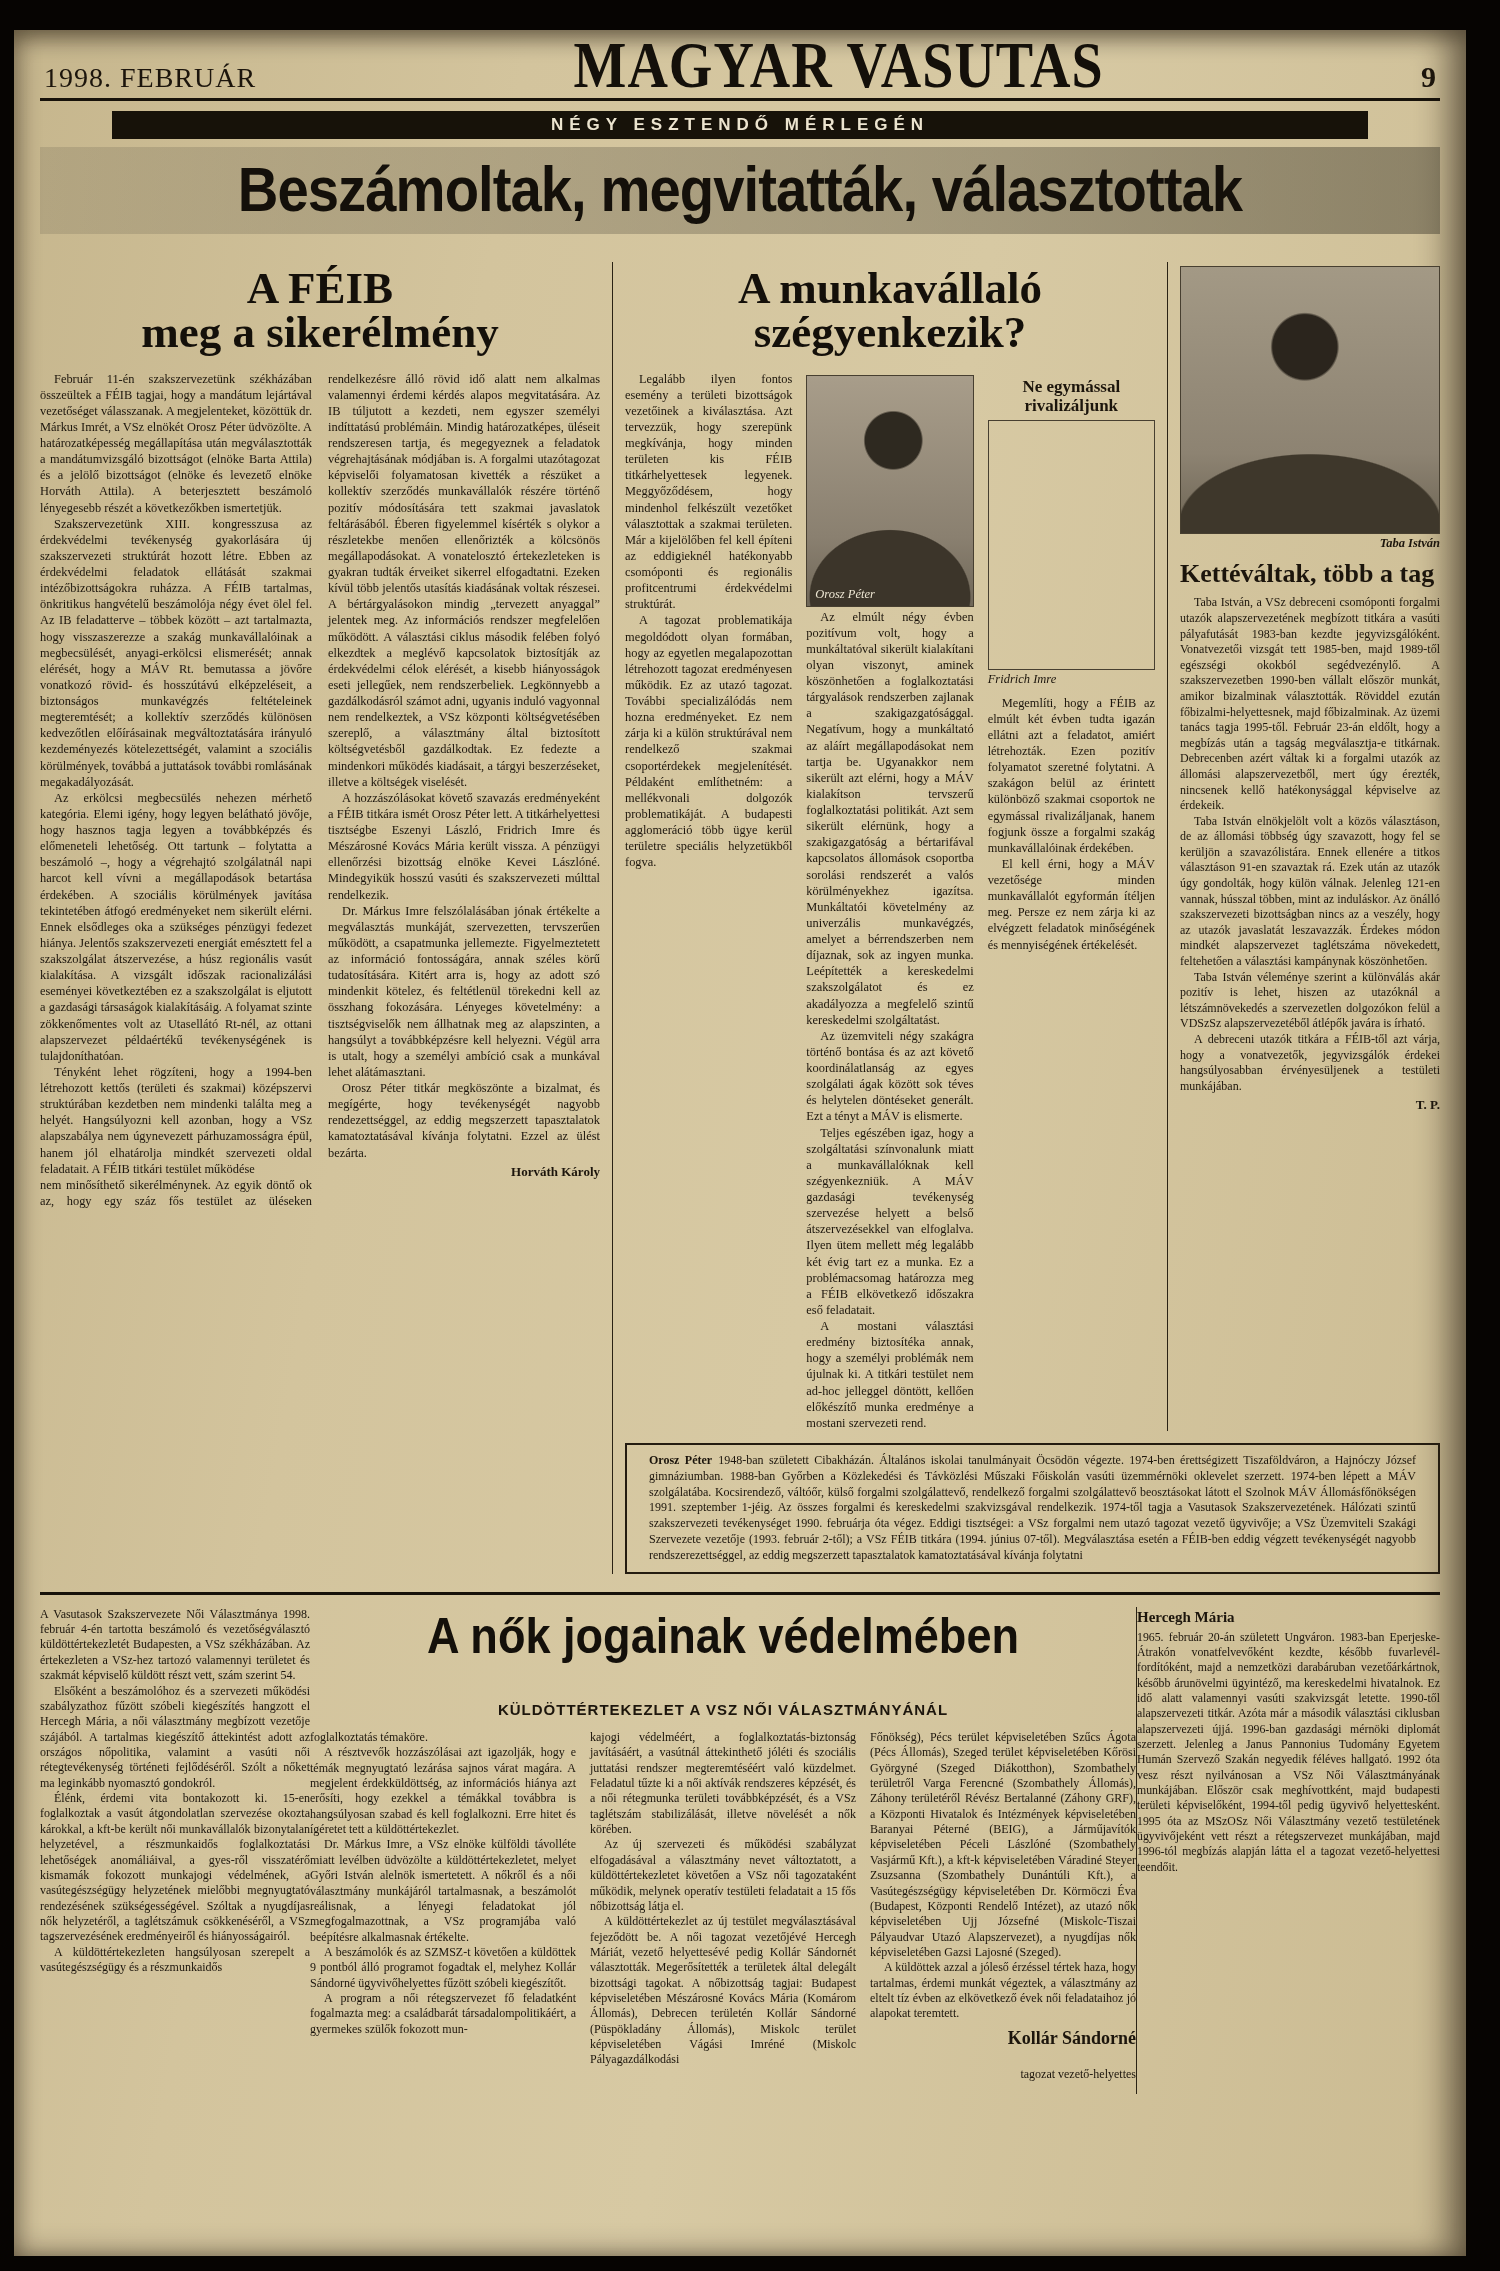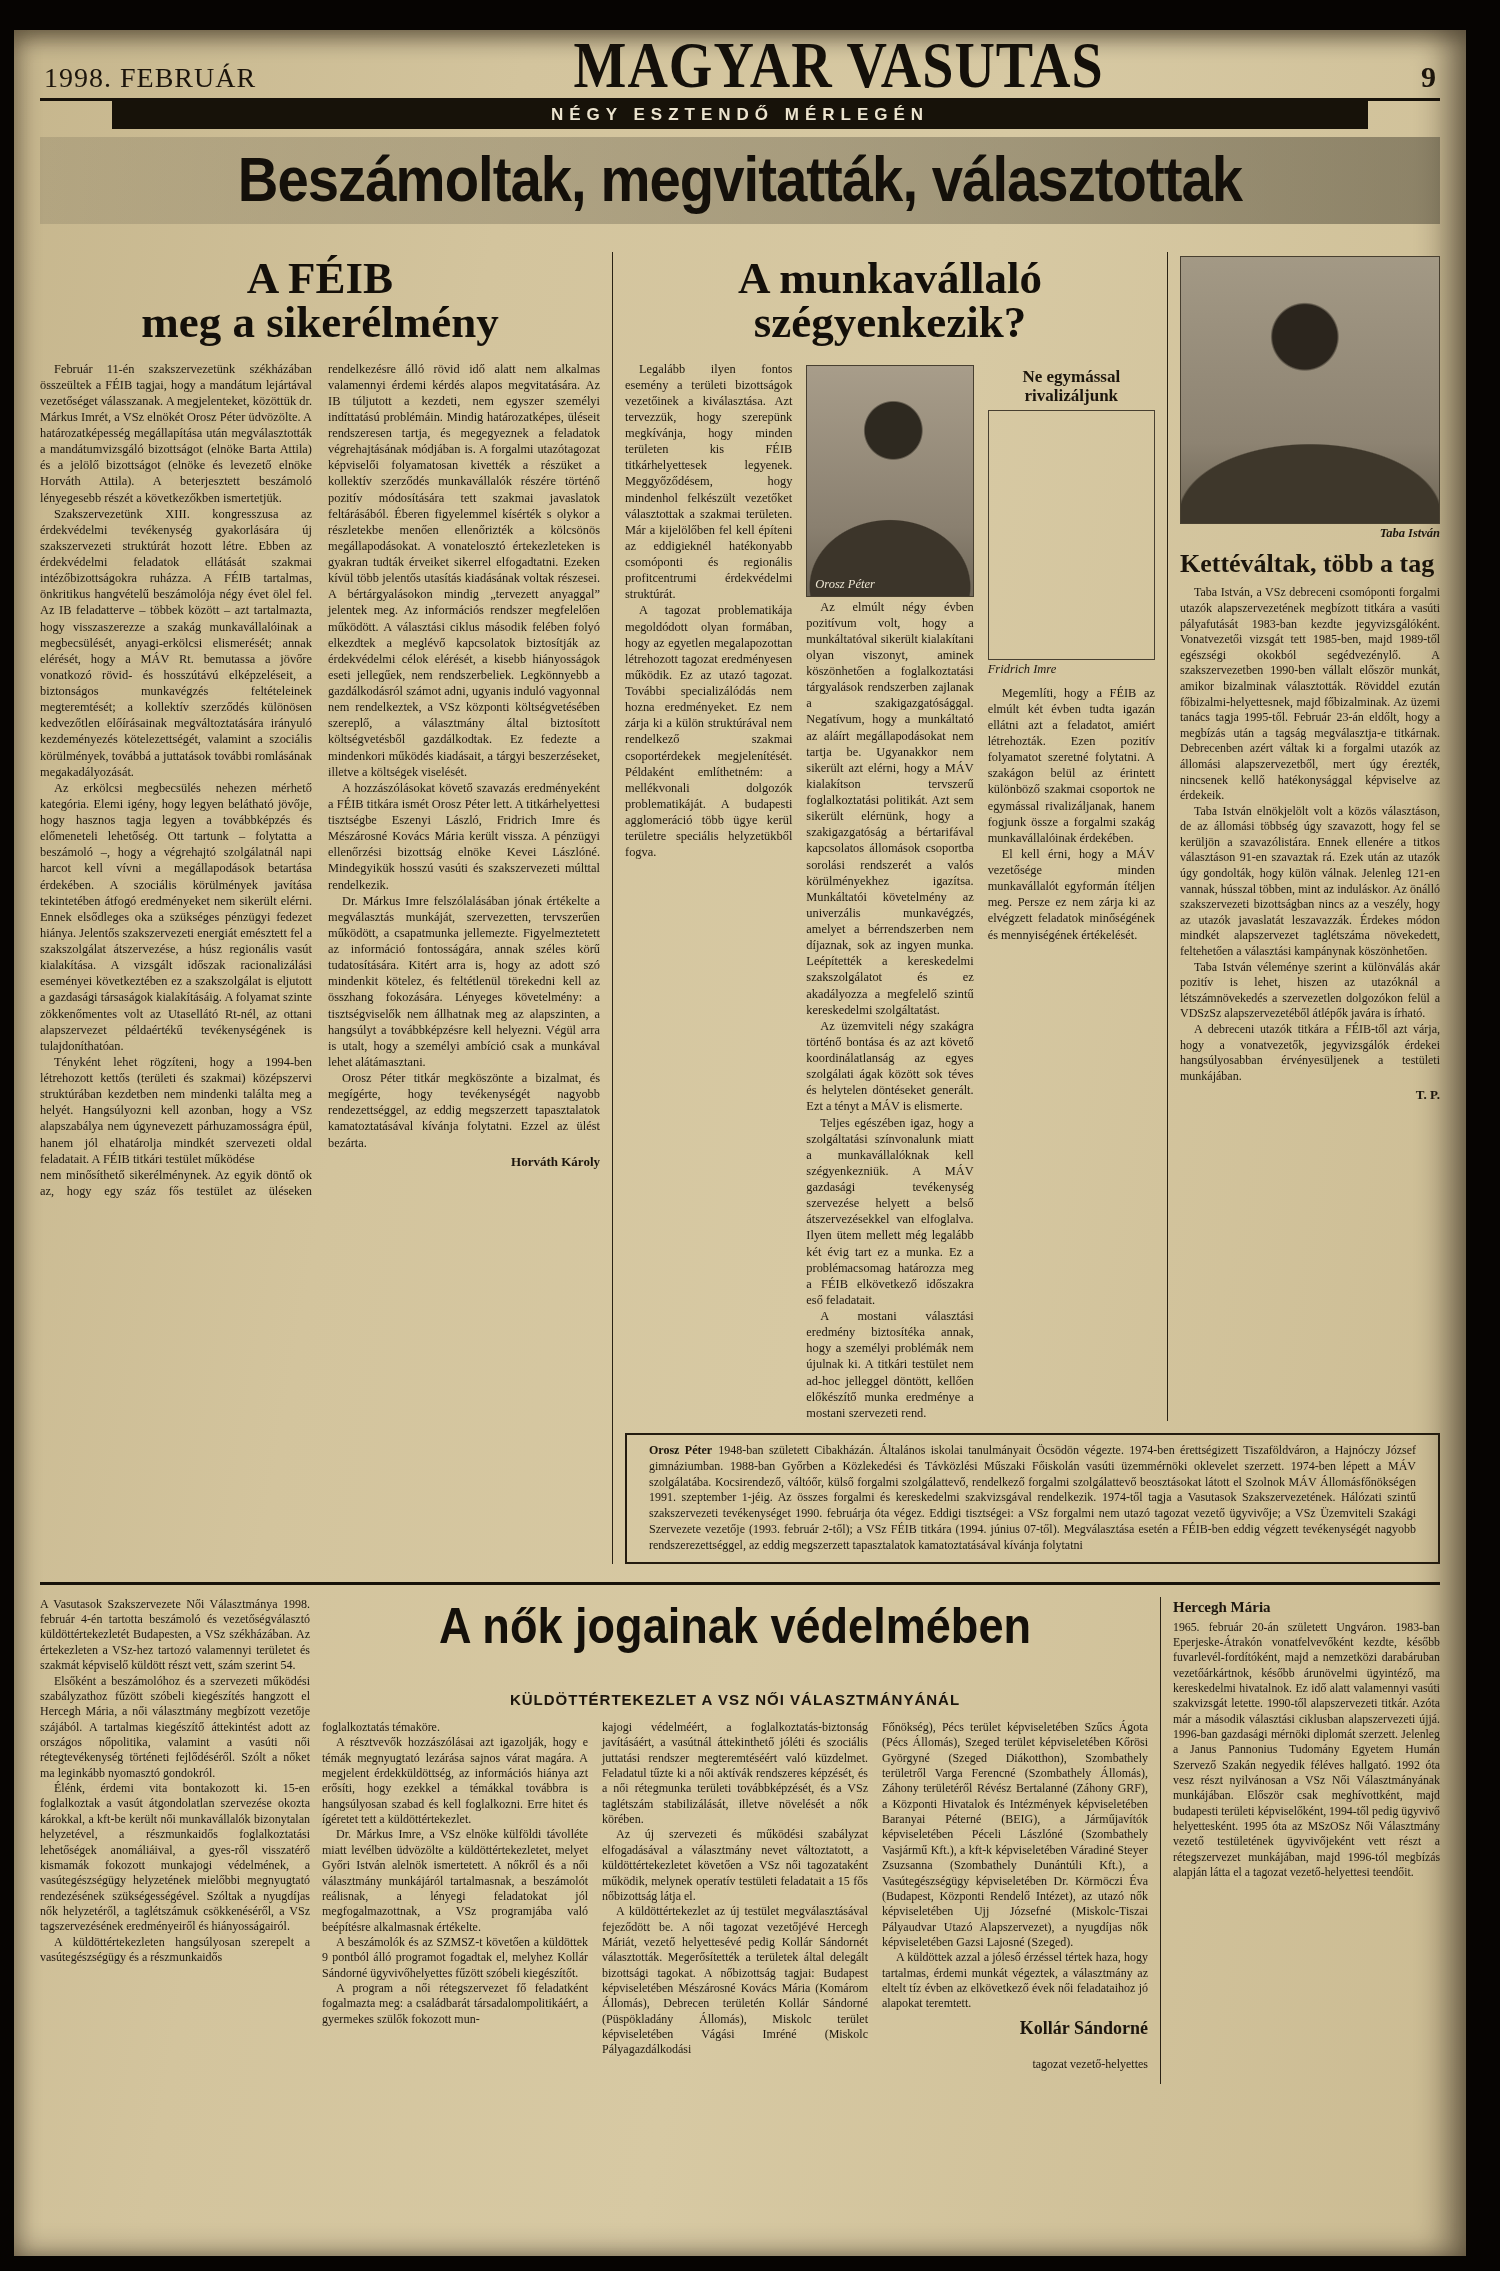--- a/index.html
+++ b/index.html
@@ -10,21 +10,21 @@
         box-shadow:inset -20px 0 30px rgba(20,12,4,.45), inset 0 10px 18px rgba(20,12,4,.25),
                    inset 12px 0 18px rgba(20,12,4,.18);
         padding:12px 26px 10px 26px;}
   
   .mast{display:flex;align-items:flex-end;justify-content:space-between;
         border-bottom:3px solid #17120a;padding:2px 4px 4px;}
   .date{font-weight:normal;font-size:28px;letter-spacing:1px;}
   .masthead{font-weight:bold;font-size:56px;line-height:.9;letter-spacing:1px;
             transform:scaleY(1.18);transform-origin:bottom;color:#14100a;}
   .pageno{font-weight:bold;font-size:30px;}
-  .kicker{width:1256px;margin:0 auto 0;background:#171209;color:#ece4cf;text-align:center;
+  .kicker{width:1256px;margin:10px auto 0;background:#171209;color:#ece4cf;text-align:center;
           font-family:"Liberation Sans",sans-serif;font-weight:bold;font-size:17px;
           letter-spacing:6px;padding:4px 0;}
   .hl-band{margin-top:8px;padding:8px 0 12px;
            background:linear-gradient(90deg,rgba(104,97,78,.22),rgba(104,97,78,.42) 55%,rgba(84,78,61,.55));}
   .main-headline{text-align:center;font-family:"Liberation Sans",sans-serif;font-weight:bold;
                  font-size:58px;color:#14100a;transform:scale(.97,1.1);letter-spacing:-1px;}
   
   .main{display:grid;grid-template-columns:560px 1px 530px 1px 1fr;grid-template-rows:auto auto;
         column-gap:12px;row-gap:12px;margin-top:28px;}
   .vrule{background:#2a2214;}
@@ -64,21 +64,21 @@
         radial-gradient(84% 44% at 50% 97%, #3e372b 0 60%, rgba(0,0,0,0) 61%),
         linear-gradient(#a39985,#8d8372 70%,#6d6454);}
   .cap-ov{position:absolute;left:8px;bottom:4px;color:#ece5d2;font-style:italic;font-size:12.5px;}
   .caption{font-style:italic;font-size:12.5px;margin:1px 0 8px;}
   .caption.r{text-align:right;font-weight:bold;}
   .subhead-mid{text-align:center;font-weight:bold;font-size:17px;line-height:1.15;margin:6px 8px 4px;}
   .kettev-title{font-weight:bold;font-size:26px;text-align:left;margin:10px 0 8px;line-height:1;}
   .right-article .bt{font-size:12px;}
   
   .bottom-sep{border-top:3px solid #17120a;margin-top:18px;}
-  .bottom{display:grid;grid-template-columns:270px 826px 1px 1fr;column-gap:12px;margin-top:12px;}
+  .bottom{display:grid;grid-template-columns:270px 826px 1px 1fr;column-gap:0;margin-top:12px;}
   .v3{background:#2a2214;}
   .nok-title{text-align:center;font-family:"Liberation Sans",sans-serif;font-weight:bold;
              font-size:46px;transform:scale(.98,1.08);color:#14100a;margin-top:2px;}
   .nok-sub{text-align:center;font-family:"Liberation Sans",sans-serif;font-weight:bold;
            font-size:15px;letter-spacing:1px;margin:10px 0 12px;}
   .nok-cols{display:grid;grid-template-columns:repeat(3,1fr);column-gap:14px;}
   .bottom .bt{font-size:12px;line-height:1.28;}
   .sig{font-weight:bold;font-size:18px;text-align:right;margin-top:6px;}
   .sig-role{font-size:12px;text-align:right;}
   .hb-name{font-weight:bold;font-size:15px;margin:2px 0 4px;}

